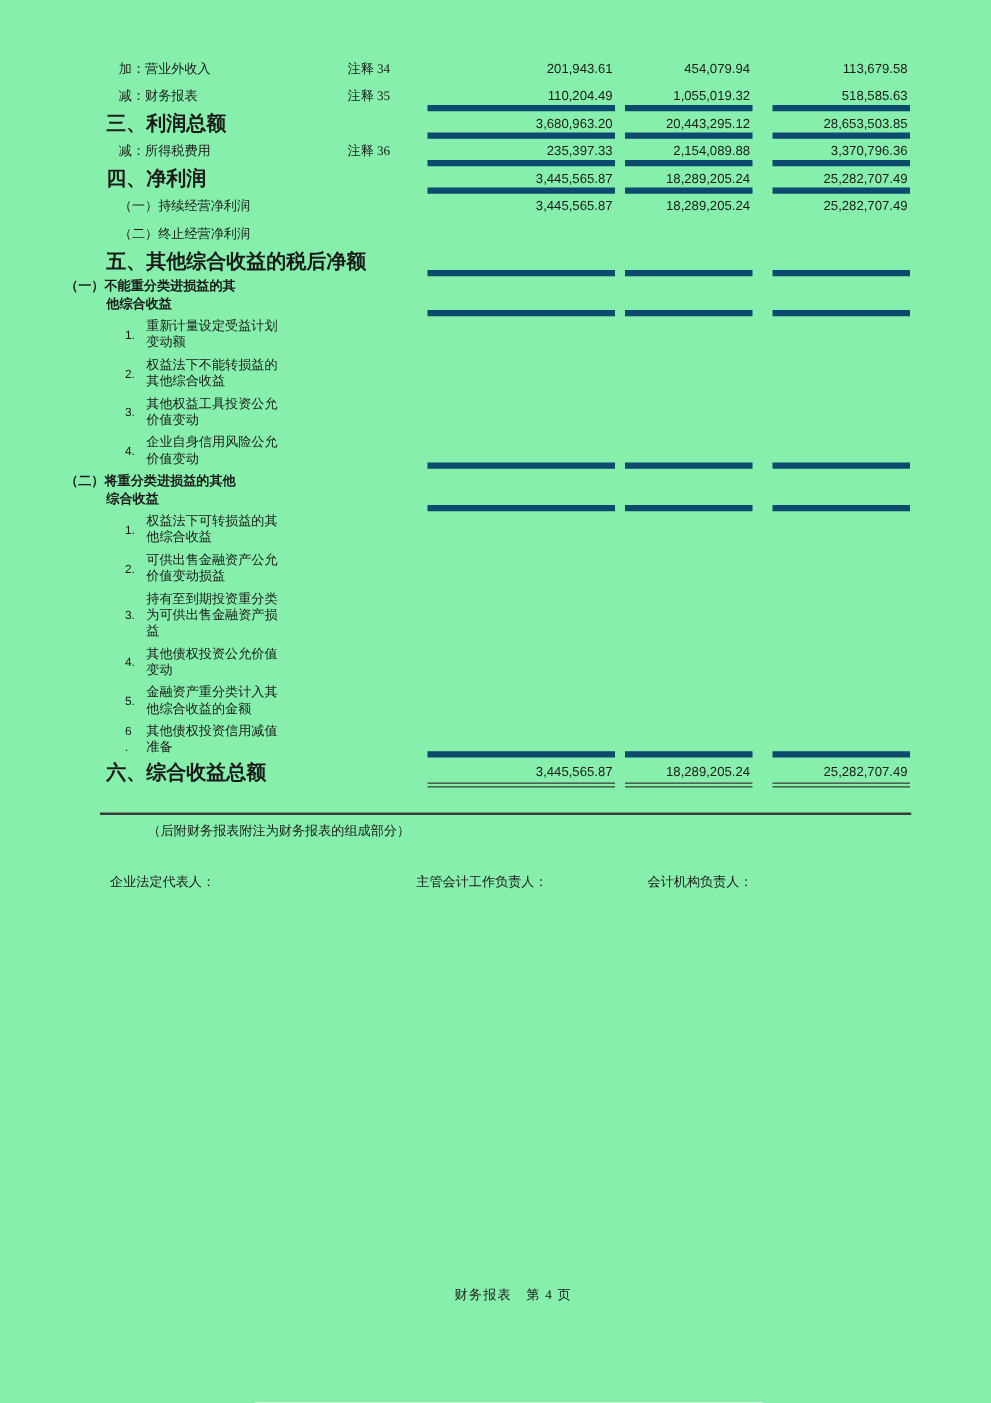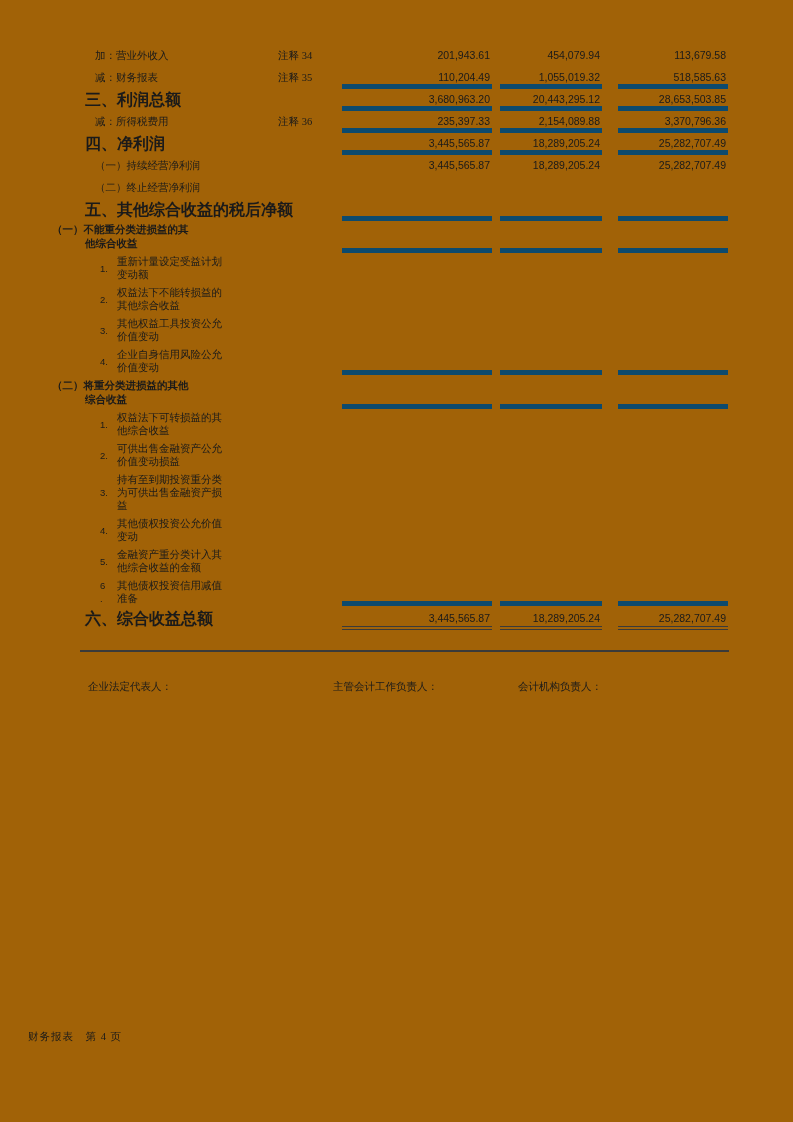--- a/index.html
+++ b/index.html
@@ -1,20 +1,20 @@
 <!DOCTYPE html>
 <html><head>
 <meta charset="utf-8">
 <style>
   * { box-sizing: border-box; margin: 0; padding: 0; }
   html, body { background: #ffffff; }
   .page {
     position: relative;
     width: 793px; height: 1122px;
-    background: #a16207;
+    background: #86efac;
     color: #1a1a1a;
     font-family: "Liberation Serif", "DejaVu Serif", serif;
     font-size: 10.5px;
     overflow: hidden;
   }
   .content { position: absolute; top: 45px; left: 0; width: 793px; }
 
   .row { position: relative; width: 100%; }
   .row.single { height: 22px; }
   .row.single .lab { line-height: 22px; white-space: nowrap; }
@@ -52,21 +52,21 @@
   .notes-line { margin-top: 7px; padding-left: 118px; line-height: 13px; }
 
   .sigs { position: relative; height: 16px; margin-top: 28px; }
   .sig { position: absolute; top: 0; line-height: 14px; white-space: nowrap; }
   .sig.s1 { left: 88px; }
   .sig.s2 { left: 333px; }
   .sig.s3 { left: 518px; }
 
   .footer {
     position: absolute; top: 1030px; left: 0; width: 100%;
-    padding-left: 28px;
+    text-align: center; padding-left: 28px;
     font-size: 10.5px; letter-spacing: 1px; line-height: 14px;
   }
 </style>
 </head>
 <body>
 
 <div class="page">
   <div class="content">
     <div id="rows">
         <div class="row sub single">
@@ -237,20 +237,21 @@
           <div class="vc v3"></div>
         </div>
         <div class="row section single dbl">
           <div class="lab">六、综合收益总额</div>
           <div class="vc v1">3,445,565.87</div>
           <div class="vc v2">18,289,205.24</div>
           <div class="vc v3">25,282,707.49</div>
         </div>
       </div>
     <div class="rule"></div>
+    <div class="notes-line">（后附财务报表附注为财务报表的组成部分）</div>
     <div class="sigs">
       <span class="sig s1">企业法定代表人：</span>
       <span class="sig s2">主管会计工作负责人：</span>
       <span class="sig s3">会计机构负责人：</span>
     </div>
   </div>
   <div class="footer">财务报表　第 4 页</div>
 </div>
 
 </body></html>

